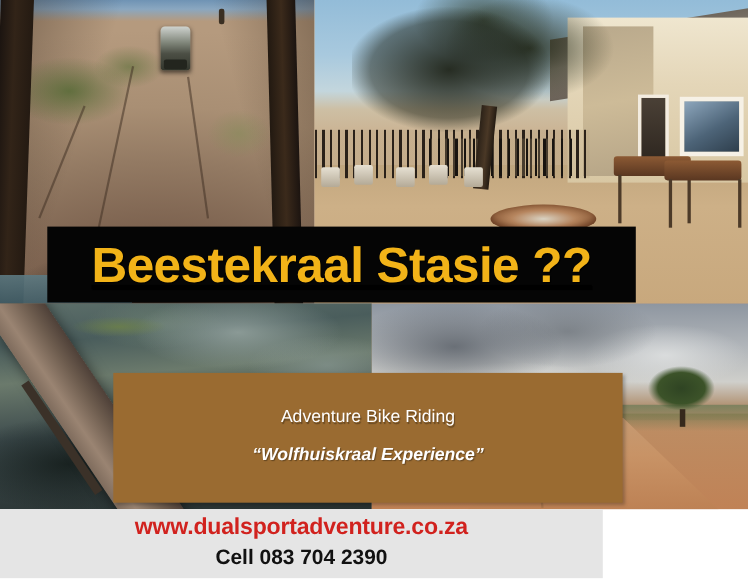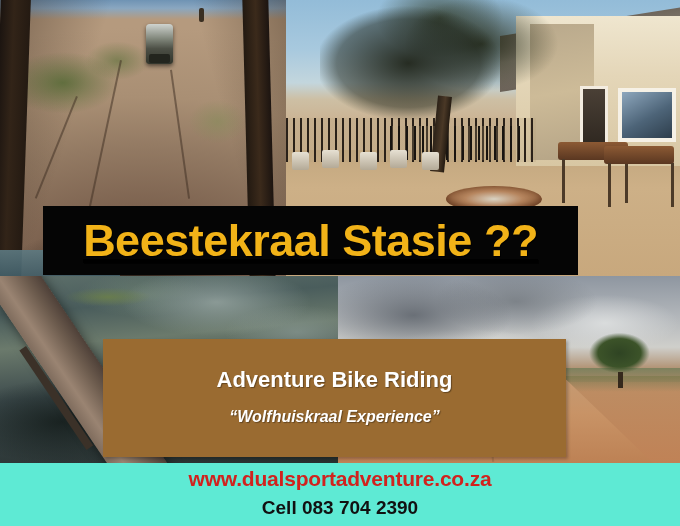--- a/index.html
+++ b/index.html
@@ -275,22 +275,22 @@
     background: #9a6b31;
     display: flex;
     flex-direction: column;
     align-items: center;
     justify-content: center;
     box-shadow: 2px 2px 3px rgba(0,0,0,.25);
   }
   #info-box .headline {
     color: #ffffff;
     font-family: "Liberation Sans", sans-serif;
-    font-weight: bold;
-    font-size: 22px;
+    font-weight: normal;
+    font-size: 16px;
     line-height: 1;
     margin-top: 2px;
     margin-bottom: 18px;
     text-shadow: 1px 1px 1px rgba(0,0,0,.35);
   }
   #info-box .subtitle {
     color: #ffffff;
     font-family: "Liberation Sans", sans-serif;
     font-weight: bold;
     font-style: italic;
@@ -306,22 +306,22 @@
     font-style: italic;
     font-size: 20px;
     line-height: 1.05;
     text-shadow: 1px 1px 1px rgba(0,0,0,.35);
   }
 
   
   #footer {
     position: absolute;
     left: 0; top: 463px;
-    width: 680px; height: 63px;
-    background: #5eead4;
+    width: 548px; height: 63px;
+    background: #e5e5e5;
     display: flex;
     flex-direction: column;
     align-items: center;
     justify-content: flex-start;
     padding-top: 3px;
     box-sizing: border-box;
   }
   #footer .website {
     color: #d1221e;
     font-family: "Liberation Sans", sans-serif;

